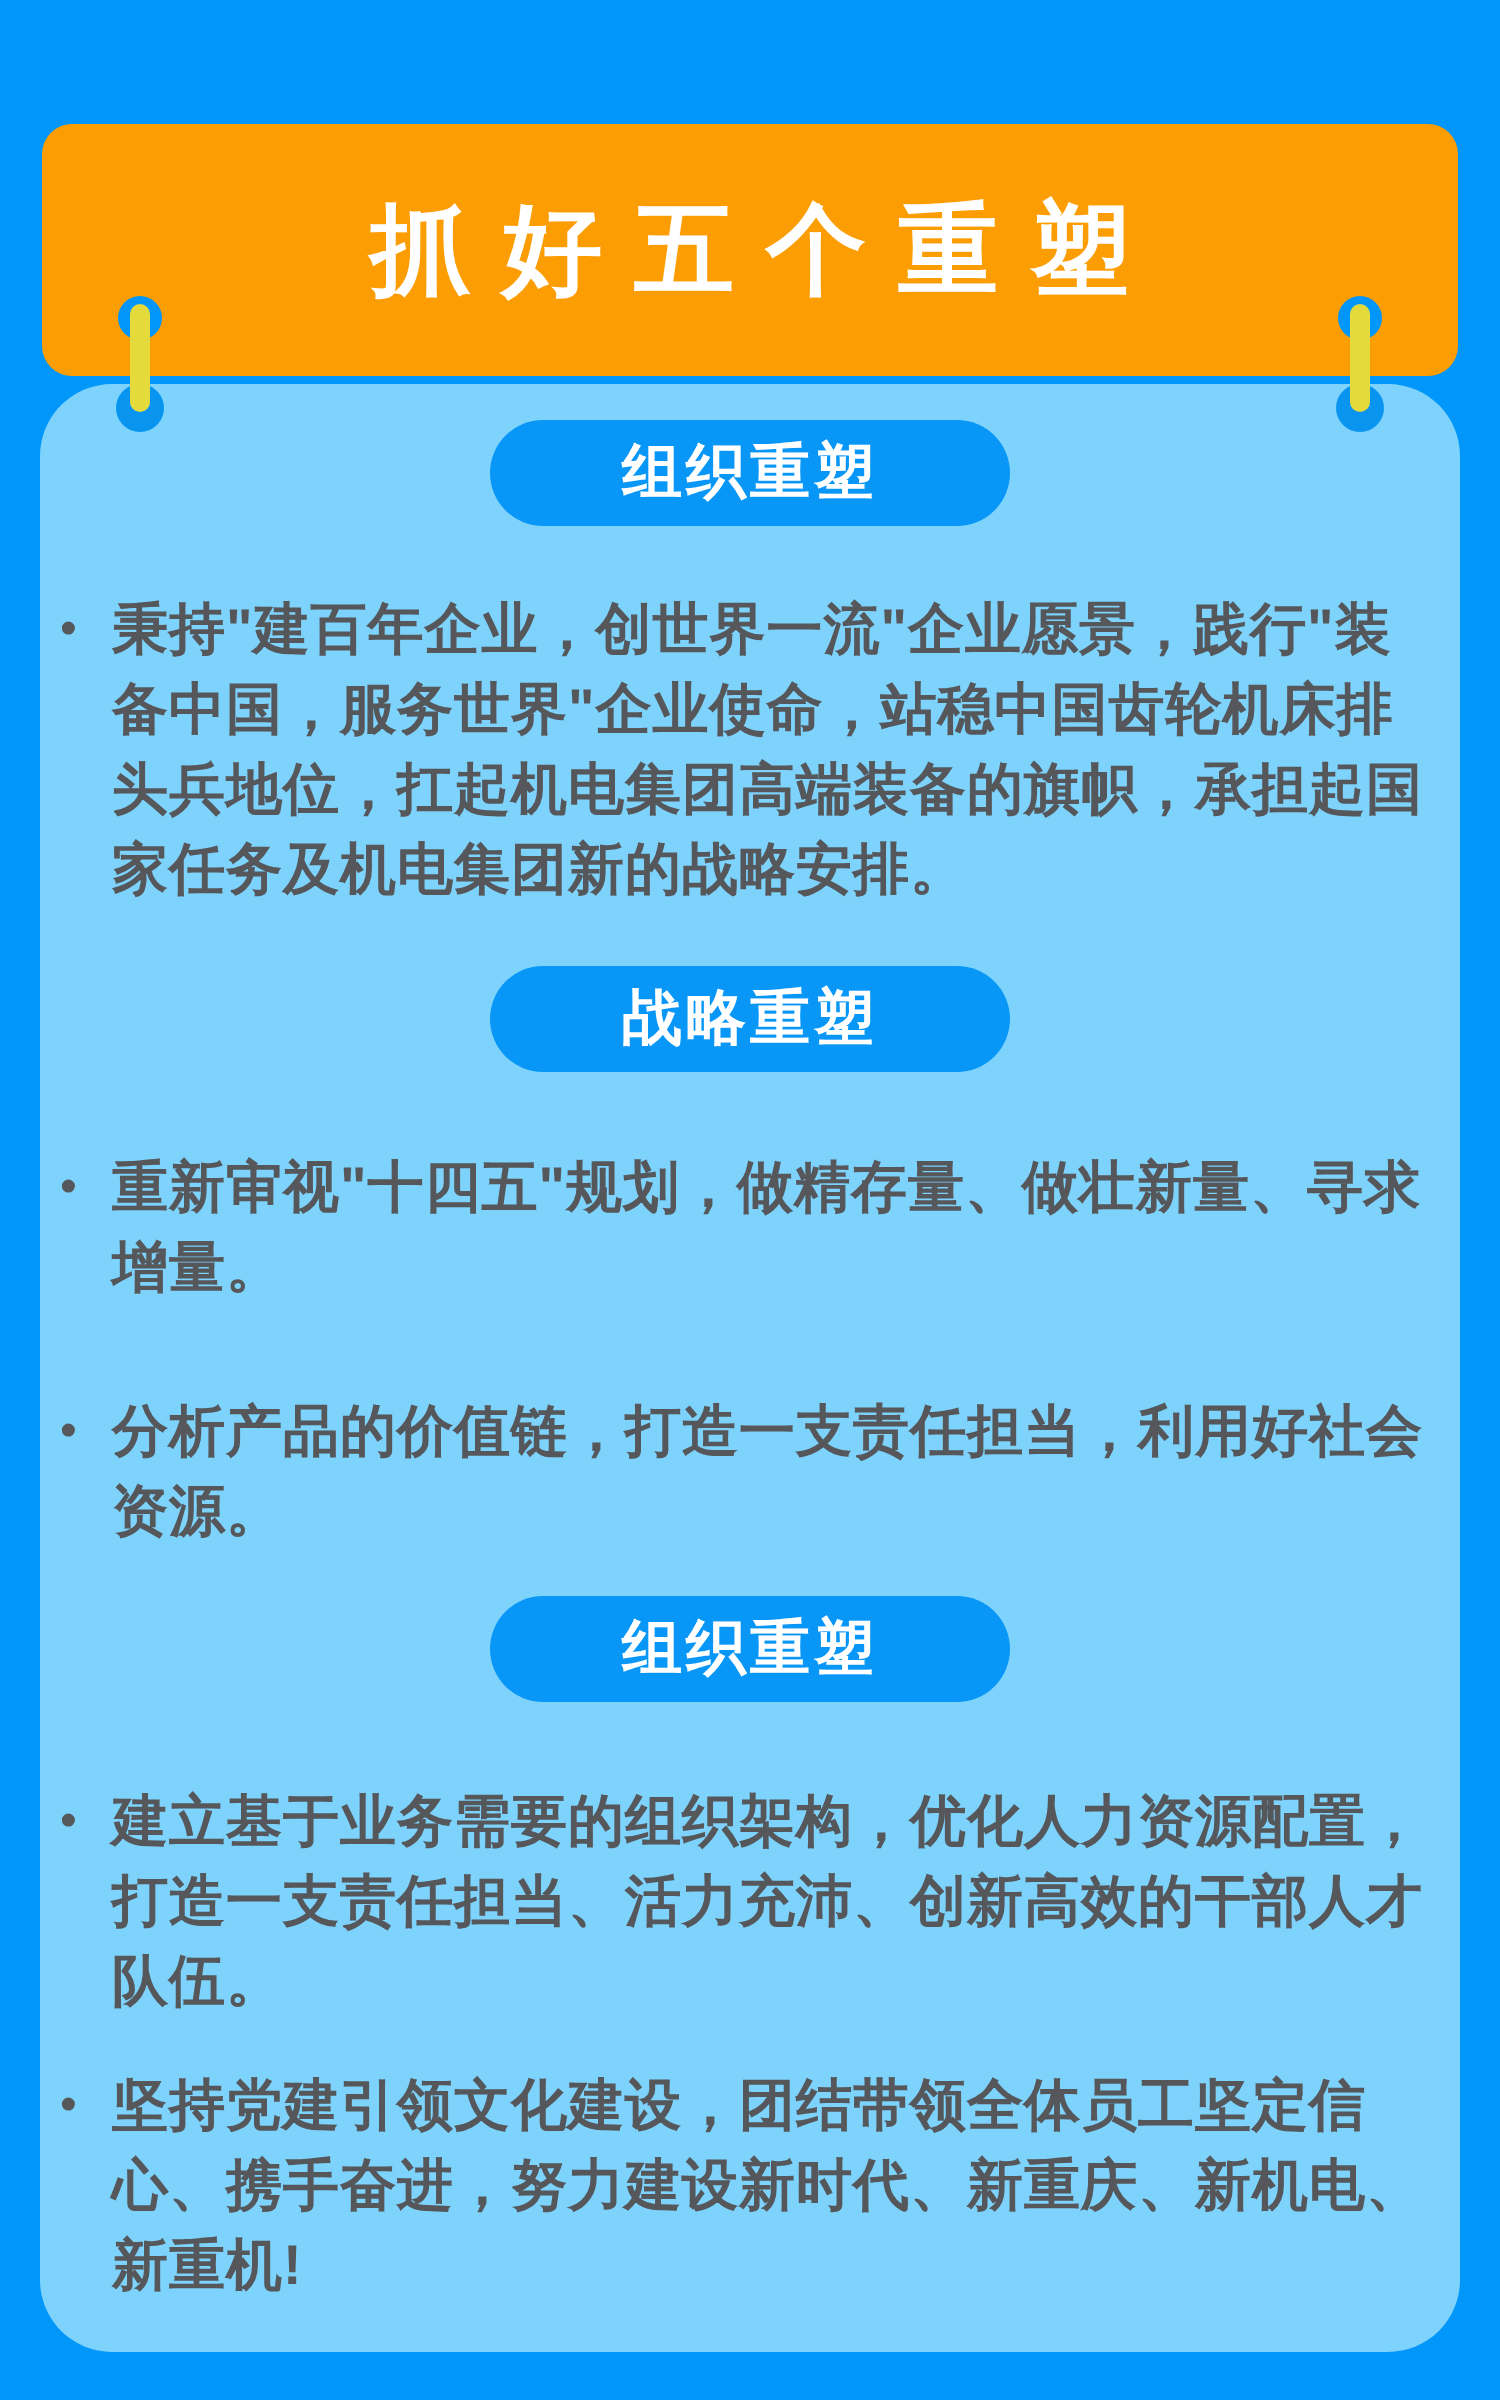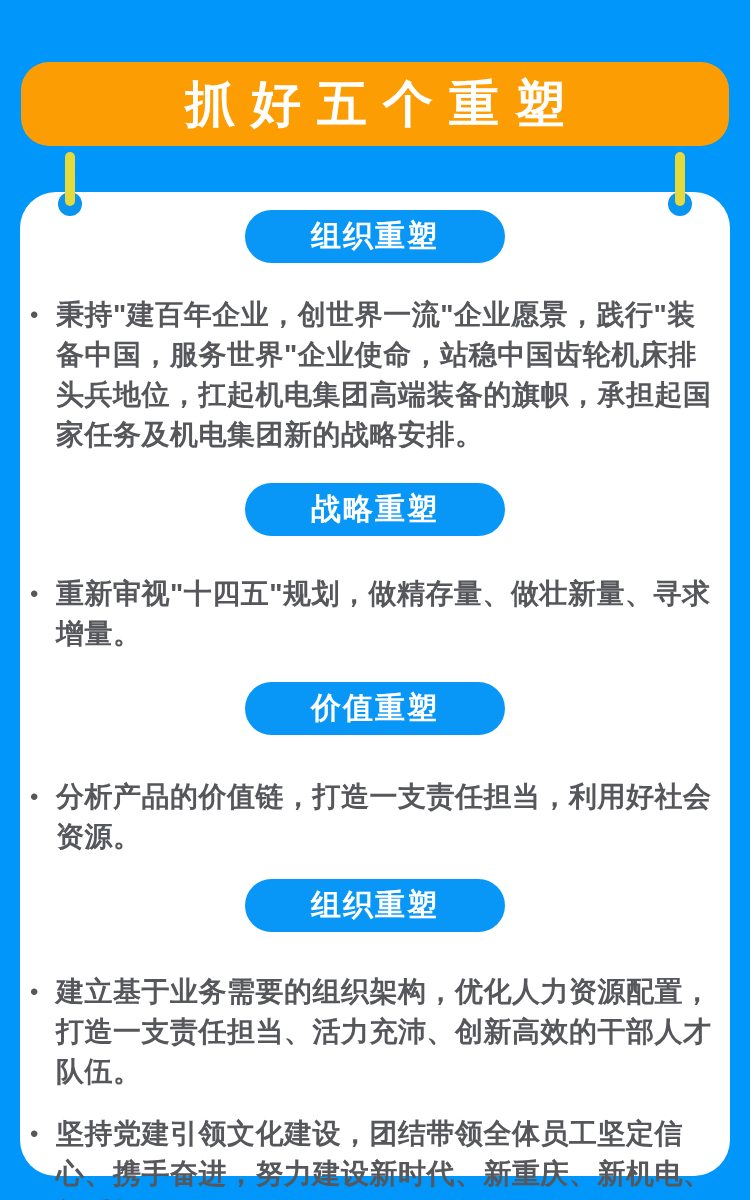--- a/index.html
+++ b/index.html
@@ -5,22 +5,22 @@
   html,body{margin:0;padding:0;}
   body{
     width:750px;height:1200px;
     background:#0096FA;
     position:relative;
     overflow:hidden;
     font-family:"Liberation Sans","DejaVu Sans",sans-serif;
   }
   
   .banner{
-    position:absolute;left:21px;right:21px;top:62px;height:84px;
-    background:#FC9D04;border-radius:28px;
+    position:absolute;left:21px;right:21px;top:62px;height:126px;
+    background:#FC9D04;border-radius:15px;
     display:flex;align-items:center;justify-content:center;
     z-index:1;
   }
   .banner h1{
     margin:0;color:#FFFFFF;font-size:50px;font-weight:bold;
     letter-spacing:0.32em;text-indent:0.32em;white-space:nowrap;
   }
   
   .pin{position:absolute;top:148px;width:24px;height:70px;z-index:3;}
   .pin-left{left:58px;}
@@ -28,21 +28,21 @@
   .pin-hole{position:absolute;border-radius:50%;}
   .pin-hole.top{left:1px;top:0;width:22px;height:22px;background:#0096FA;}
   .pin-hole.bottom{left:0;top:44px;width:24px;height:24px;background:#0994F0;}
   .pin-bar{
     position:absolute;left:7px;top:4px;width:10px;height:54px;
     background:#E5DA3C;border-radius:5px;
   }
   
   .card{
     position:absolute;left:20px;right:20px;top:192px;bottom:24px;
-    background:#ffffff;border-radius:36px;
+    background:#7dd3fc;border-radius:36px;
     padding:18px 6px 0 6px;box-sizing:border-box;
     z-index:2;
   }
   
   .badge{
     width:260px;height:53px;margin:0 auto;
     background:#0897F7;border-radius:27px;
     display:flex;align-items:center;justify-content:center;
   }
   .badge-label{
@@ -99,23 +99,20 @@
   </div>
 
   <div class="badge badge-2">
     <span class="badge-label">战略重塑</span>
   </div>
   <div class="item item-2">
     <span class="bullet">•</span>
     <p class="item-text">重新审视"十四五"规划，做精存量、做壮新量、寻求增量。</p>
   </div>
 
-  <div class="badge badge-3">
-    <span class="badge-label">价值重塑</span>
-  </div>
   <div class="item item-3">
     <span class="bullet">•</span>
     <p class="item-text">分析产品的价值链，打造一支责任担当，利用好社会资源。</p>
   </div>
 
   <div class="badge badge-4">
     <span class="badge-label">组织重塑</span>
   </div>
   <div class="item item-4">
     <span class="bullet">•</span>

